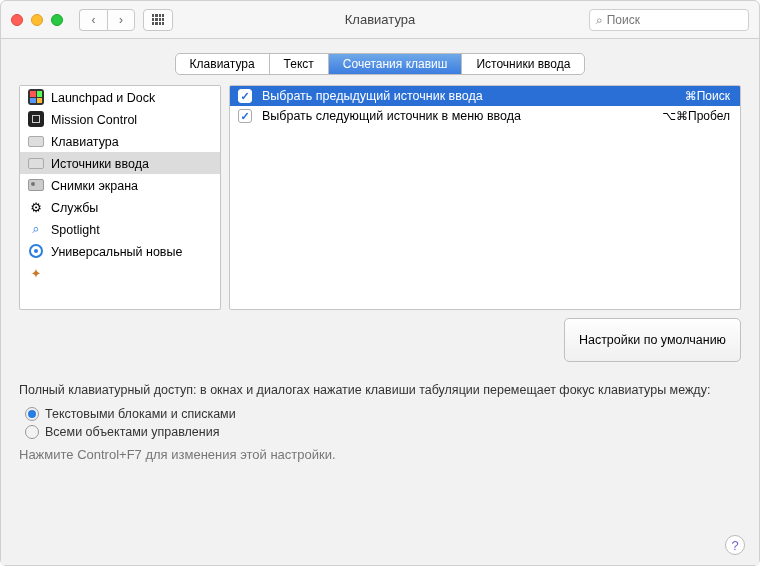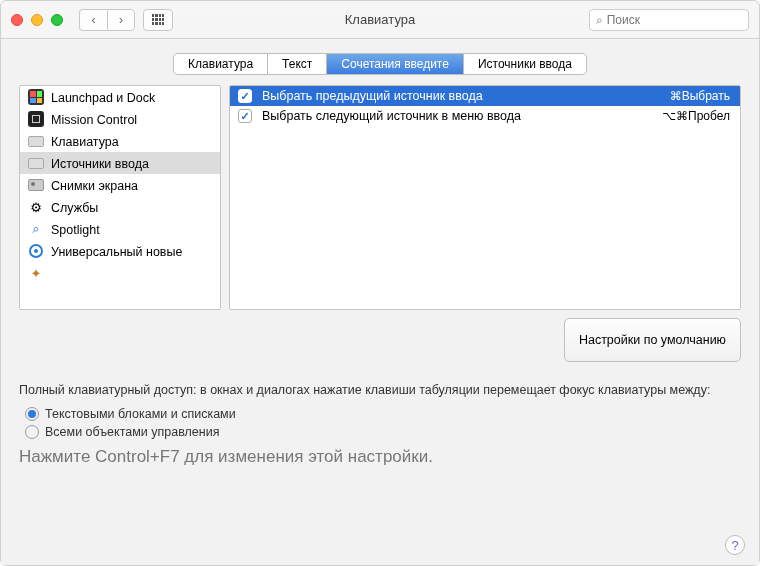--- a/index.html
+++ b/index.html
@@ -51,21 +51,21 @@
 .srow .sc{font-size:12px;}
 
 .defwrap{display:flex;justify-content:flex-end;margin-top:8px;}
 .btn{background:linear-gradient(#fefefe,#f0f0f0);border:1px solid #c0c0c0;border-radius:5px;padding:14px 14px;font-size:12.5px;cursor:pointer;}
 
 .kbaccess{margin-top:20px;font-size:12.5px;color:#333;}
 .kbaccess .desc{line-height:1.35;margin-bottom:8px;}
 .radiorow{display:flex;align-items:center;gap:6px;margin-left:6px;margin-bottom:4px;}
 .radio{width:14px;height:14px;border:1px solid #999;border-radius:50%;display:flex;align-items:center;justify-content:center;}
 .radio.on::after{content:"";width:8px;height:8px;background:#2a7de1;border-radius:50%;}
-.hint{font-size:17px;color:#777;margin-top:8px;}
+.hint{font-size:13px;color:#777;margin-top:8px;}
 
 .help{position:absolute;right:14px;bottom:10px;width:20px;height:20px;border:1px solid #bbb;border-radius:50%;background:#fff;display:flex;align-items:center;justify-content:center;color:#7a5fc8;font-size:13px;cursor:pointer;}
 </style>
 </head>
 <body>
 
 <div class="window">
   <div class="titlebar">
     <div class="traffic">
       <div class="tl red"></div>
@@ -97,21 +97,21 @@
       <span class="sicon">⌕</span>
       <input placeholder="Поиск" style="">
     </div>
   </div>
 
   <div class="content" style="position:relative;">
     <div class="segwrap">
       <div class="seg">
         <div>Клавиатура</div>
         <div>Текст</div>
-        <div class="active">Сочетания введите</div>
+        <div class="active">Сочетания клавиш</div>
         <div>Источники ввода</div>
       </div>
     </div>
 
 
     <div class="panes">
       <div class="pane left" id="catlist">
           <div class="catrow">
             <div class="caticon">
               <div style="width:16px;height:16px;background:#333;border-radius:3px;display:grid;grid-template-columns:1fr 1fr;grid-template-rows:1fr 1fr;gap:1px;padding:2px;">
@@ -174,21 +174,21 @@
           <div class="catrow">
             <div class="caticon">
               <div style="font-size:13px;color:#c87a2a;">✦</div>
             </div>
           </div>
         </div>
       <div class="pane right" id="sclist">
           <div class="srow sel">
             <div class="chk">✓</div>
             <div class="lbl">Выбрать предыдущий источник ввода</div>
-            <div class="sc">⌘Выбрать</div>
+            <div class="sc">⌘Поиск</div>
           </div>
           <div class="srow">
             <div class="chk">✓</div>
             <div class="lbl">Выбрать следующий источник в меню ввода</div>
             <div class="sc">⌥⌘Пробел</div>
           </div>
         </div>
     </div>
 
     <div class="defwrap">

